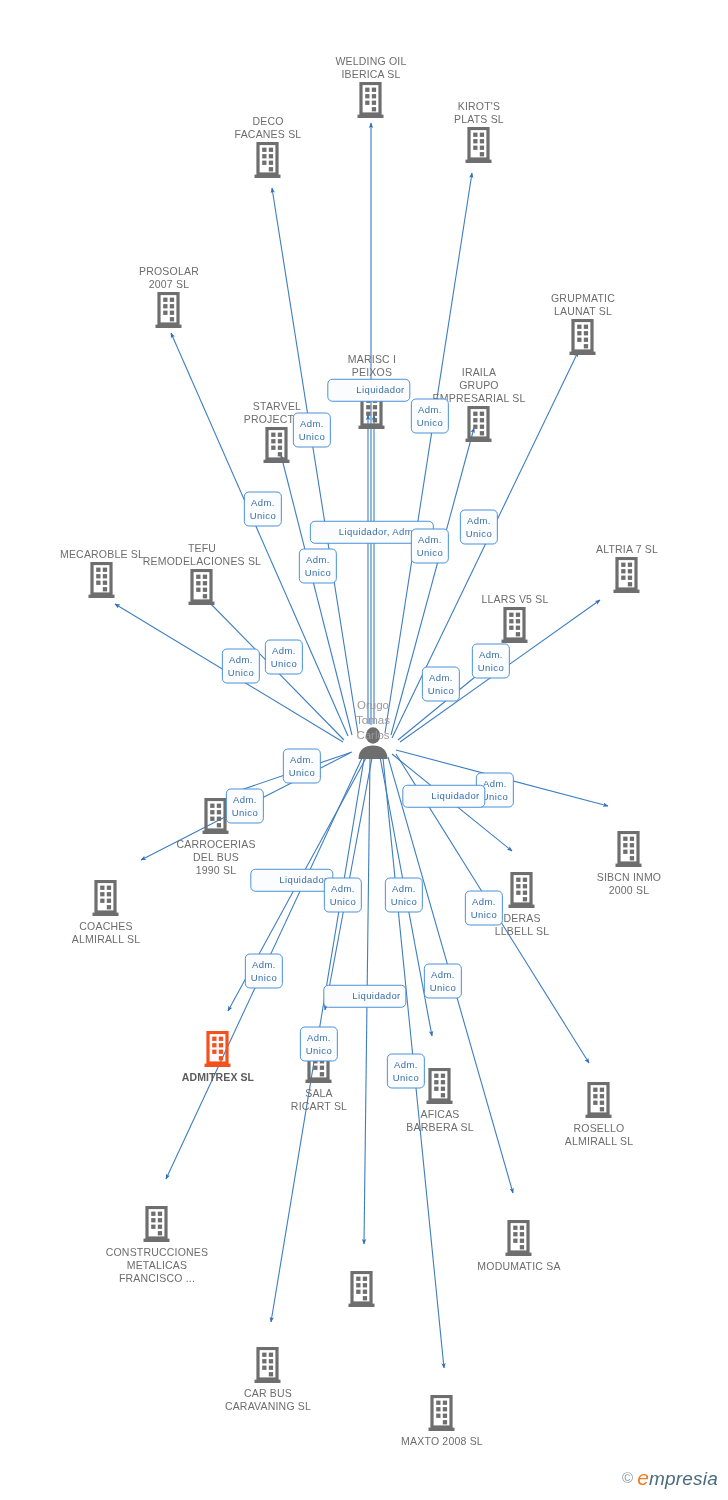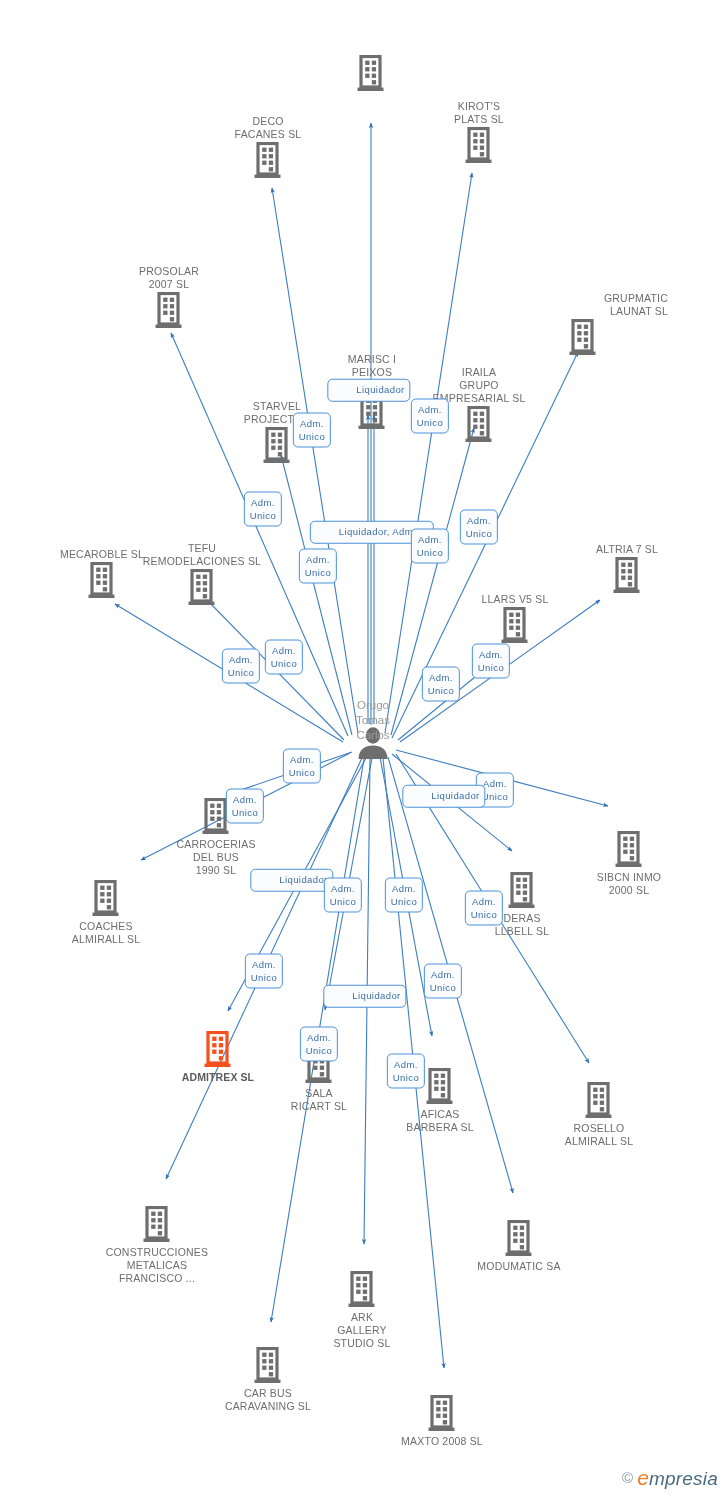--- a/index.html
+++ b/index.html
@@ -84,20 +84,22 @@
         <line x1="362" y1="758" x2="166" y2="1179" marker-end="url(#arrow)"></line>
         <line x1="388" y1="757" x2="513" y2="1193" marker-end="url(#arrow)"></line>
         <line x1="370" y1="759" x2="364" y2="1244" marker-end="url(#arrow)"></line>
         <line x1="364" y1="759" x2="271" y2="1322" marker-end="url(#arrow)"></line>
         <line x1="383" y1="758" x2="444" y2="1368" marker-end="url(#arrow)"></line>
       </g>
   </svg>
 
   <div id="node-layer">
       <div class="node label-above" style="left: 371px; top: 55px;">
+        <span class="lbl">WELDING OIL
+IBERICA SL</span>
         <svg class="ico" width="30" height="38" viewBox="0 0 30 38">
           <rect x="5" y="1.5" width="19" height="30.5" fill="none" stroke="#6e6e6e" stroke-width="3.2"></rect>
           <rect x="9.2" y="5.6" width="4.3" height="4.3" fill="#6e6e6e"></rect>
           <rect x="15.8" y="5.6" width="4.3" height="4.3" fill="#6e6e6e"></rect>
           <rect x="9.2" y="12.1" width="4.3" height="4.3" fill="#6e6e6e"></rect>
           <rect x="15.8" y="12.1" width="4.3" height="4.3" fill="#6e6e6e"></rect>
           <rect x="9.2" y="18.6" width="4.3" height="4.3" fill="#6e6e6e"></rect>
           <rect x="15.8" y="18.6" width="4.3" height="4.3" fill="#6e6e6e"></rect>
           <rect x="15.8" y="25.1" width="4.3" height="4.3" fill="#6e6e6e"></rect>
           <rect x="1.5" y="32.6" width="26" height="3.4" fill="#6e6e6e"></rect>
@@ -141,21 +143,21 @@
           <rect x="9.2" y="5.6" width="4.3" height="4.3" fill="#6e6e6e"></rect>
           <rect x="15.8" y="5.6" width="4.3" height="4.3" fill="#6e6e6e"></rect>
           <rect x="9.2" y="12.1" width="4.3" height="4.3" fill="#6e6e6e"></rect>
           <rect x="15.8" y="12.1" width="4.3" height="4.3" fill="#6e6e6e"></rect>
           <rect x="9.2" y="18.6" width="4.3" height="4.3" fill="#6e6e6e"></rect>
           <rect x="15.8" y="18.6" width="4.3" height="4.3" fill="#6e6e6e"></rect>
           <rect x="15.8" y="25.1" width="4.3" height="4.3" fill="#6e6e6e"></rect>
           <rect x="1.5" y="32.6" width="26" height="3.4" fill="#6e6e6e"></rect>
         </svg>
       </div>
-      <div class="node label-above" style="left: 583px; top: 292px; text-align: right;">
+      <div class="node label-above" style="left: 583px; top: 292px;">
         <span class="lbl">GRUPMATIC
 LAUNAT SL</span>
         <svg class="ico" width="30" height="38" viewBox="0 0 30 38">
           <rect x="5" y="1.5" width="19" height="30.5" fill="none" stroke="#6e6e6e" stroke-width="3.2"></rect>
           <rect x="9.2" y="5.6" width="4.3" height="4.3" fill="#6e6e6e"></rect>
           <rect x="15.8" y="5.6" width="4.3" height="4.3" fill="#6e6e6e"></rect>
           <rect x="9.2" y="12.1" width="4.3" height="4.3" fill="#6e6e6e"></rect>
           <rect x="15.8" y="12.1" width="4.3" height="4.3" fill="#6e6e6e"></rect>
           <rect x="9.2" y="18.6" width="4.3" height="4.3" fill="#6e6e6e"></rect>
           <rect x="15.8" y="18.6" width="4.3" height="4.3" fill="#6e6e6e"></rect>
@@ -422,23 +424,20 @@
           <rect x="5" y="1.5" width="19" height="30.5" fill="none" stroke="#6e6e6e" stroke-width="3.2"></rect>
           <rect x="9.2" y="5.6" width="4.3" height="4.3" fill="#6e6e6e"></rect>
           <rect x="15.8" y="5.6" width="4.3" height="4.3" fill="#6e6e6e"></rect>
           <rect x="9.2" y="12.1" width="4.3" height="4.3" fill="#6e6e6e"></rect>
           <rect x="15.8" y="12.1" width="4.3" height="4.3" fill="#6e6e6e"></rect>
           <rect x="9.2" y="18.6" width="4.3" height="4.3" fill="#6e6e6e"></rect>
           <rect x="15.8" y="18.6" width="4.3" height="4.3" fill="#6e6e6e"></rect>
           <rect x="15.8" y="25.1" width="4.3" height="4.3" fill="#6e6e6e"></rect>
           <rect x="1.5" y="32.6" width="26" height="3.4" fill="#6e6e6e"></rect>
         </svg>
-        <span class="lbl">ARK
-GALLERY
-STUDIO SL</span>
       </div>
       <div class="node" style="left: 268px; top: 1347px;">
         <svg class="ico" width="30" height="38" viewBox="0 0 30 38">
           <rect x="5" y="1.5" width="19" height="30.5" fill="none" stroke="#6e6e6e" stroke-width="3.2"></rect>
           <rect x="9.2" y="5.6" width="4.3" height="4.3" fill="#6e6e6e"></rect>
           <rect x="15.8" y="5.6" width="4.3" height="4.3" fill="#6e6e6e"></rect>
           <rect x="9.2" y="12.1" width="4.3" height="4.3" fill="#6e6e6e"></rect>
           <rect x="15.8" y="12.1" width="4.3" height="4.3" fill="#6e6e6e"></rect>
           <rect x="9.2" y="18.6" width="4.3" height="4.3" fill="#6e6e6e"></rect>
           <rect x="15.8" y="18.6" width="4.3" height="4.3" fill="#6e6e6e"></rect>

